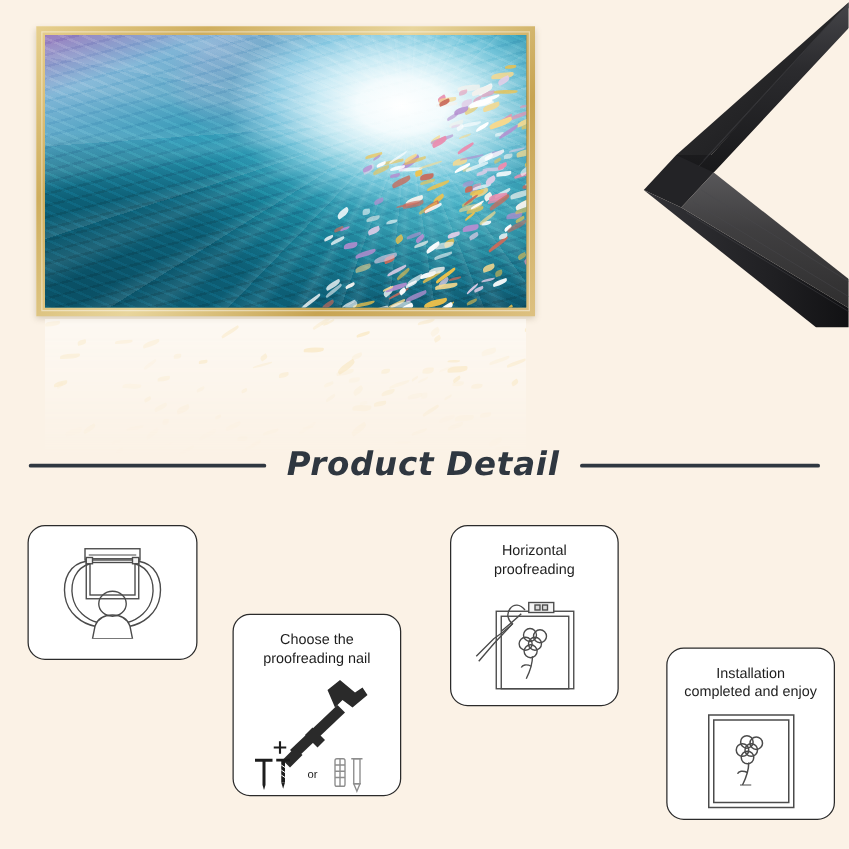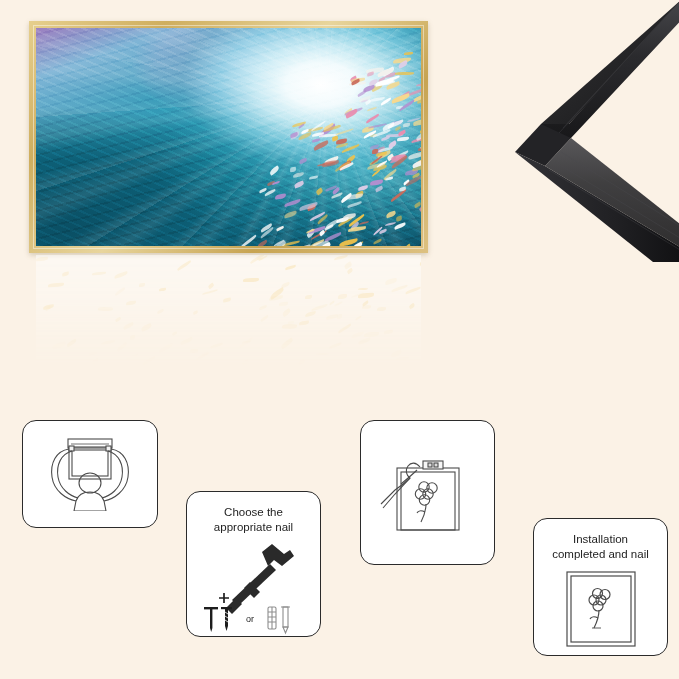--- a/index.html
+++ b/index.html
@@ -520,20 +520,25 @@
           <div class="refl-fish" style="left: 6.9px; top: 50px; width: 11.3px; height: 4.1px; background: rgb(240, 194, 74); transform: rotate(-9.5deg); opacity: 0.43;"></div>
           <div class="refl-fish" style="left: 348.7px; top: 23.5px; width: 11.6px; height: 4.6px; background: rgb(246, 217, 142); transform: rotate(-11.6deg); opacity: 0.22;"></div>
           <div class="refl-fish" style="left: 248.7px; top: 10.6px; width: 11px; height: 2.8px; background: rgb(240, 194, 74); transform: rotate(-13.6deg); opacity: 0.43;"></div>
           <div class="refl-fish" style="left: 55.9px; top: 104.1px; width: 6.9px; height: 4.4px; background: rgb(246, 217, 142); transform: rotate(-25.5deg); opacity: 0.45;"></div>
           <div class="refl-fish" style="left: 158.5px; top: 100.4px; width: 14.7px; height: 3.4px; background: rgb(240, 194, 74); transform: rotate(-23.8deg); opacity: 0.25;"></div>
           <div class="refl-fish" style="left: 93.8px; top: 79.8px; width: 5.2px; height: 4.8px; background: rgb(246, 217, 142); transform: rotate(3.2deg); opacity: 0.37;"></div>
         </div>
     </div>
   </div>
 
+  <div class="section-title">
+    <div class="rule left"></div>
+    <div class="title-text">Product Detail</div>
+    <div class="rule right"></div>
+  </div>
 
   <div class="card card-1">
     <div class="card-art">
       <svg width="104" height="74" viewBox="0 0 104 74">
         <g fill="none" stroke="#4b4b4b" stroke-width="1.1">
 
           <rect x="31" y="10" width="42" height="32"></rect>
           <rect x="34" y="13" width="36" height="26"></rect>
           <rect x="30" y="2" width="44" height="9"></rect>
           <line x1="33" y1="7" x2="71" y2="7" stroke-width=".8"></line>
@@ -549,21 +554,21 @@
           <ellipse cx="52" cy="46" rx="11" ry="10"></ellipse>
 
           <path d="M38 64 C40 58 44 55 52 55 C60 55 64 58 66 64 L68 74 L36 74 Z"></path>
         </g>
       </svg>
     </div>
   </div>
 
   <div class="card card-2">
     <div class="card-title">Choose the
-appropriate nail</div>
+proofreading nail</div>
     <div class="card-art">
       <svg width="112" height="100" viewBox="0 0 112 100">
 
         <g fill="#2a2a2a">
           <path d="M64 16 L74 8 L86 18 L92 14 L96 20 L84 30 L76 24 L70 30 Z"></path>
           <path d="M72 28 L78 34 L40 70 L34 64 Z"></path>
           <path d="M52 46 L62 56 L56 62 L46 52 Z"></path>
           <path d="M38 62 L44 68 L34 78 L28 72 Z"></path>
         </g>
 
@@ -602,20 +607,22 @@
         <g fill="none" stroke="#8d8d8d" stroke-width="1.1">
           <rect x="85" y="71" width="5" height="20"></rect>
           <line x1="83" y1="71" x2="92" y2="71"></line>
           <polygon points="85,91 90,91 87.5,97"></polygon>
         </g>
       </svg>
     </div>
   </div>
 
   <div class="card card-3">
+    <div class="card-title">Horizontal
+proofreading</div>
     <div class="card-art">
       <svg width="110" height="86" viewBox="0 0 110 86">
         <g fill="none" stroke="#4b4b4b" stroke-width="1.1">
 
           <rect x="24" y="18" width="62" height="62"></rect>
           <rect x="28" y="22" width="54" height="58"></rect>
 
           <rect x="50" y="11" width="20" height="8" fill="#f6f6f6"></rect>
           <rect x="55" y="13" width="4" height="4" fill="#dcdcdc"></rect>
           <rect x="61" y="13" width="4" height="4" fill="#dcdcdc"></rect>
@@ -631,21 +638,21 @@
           <circle cx="51.5" cy="50" r="5.2"></circle>
           <path d="M53 54 C53 60 51 66 48 72"></path>
           <path d="M52 62 C48 60 45 61 44 63"></path>
         </g>
       </svg>
     </div>
   </div>
 
   <div class="card card-4">
     <div class="card-title">Installation
-completed and nail</div>
+completed and enjoy</div>
     <div class="card-art">
       <svg width="84" height="86" viewBox="0 0 84 86">
         <g fill="none" stroke="#4b4b4b" stroke-width="1.2">
           <rect x="8" y="6" width="68" height="74"></rect>
           <rect x="12" y="10" width="60" height="66"></rect>
 
           <circle cx="42" cy="34" r="5"></circle>
           <circle cx="35" cy="34" r="5"></circle>
           <circle cx="38.5" cy="27.5" r="5"></circle>
           <circle cx="46" cy="28.5" r="5"></circle>

